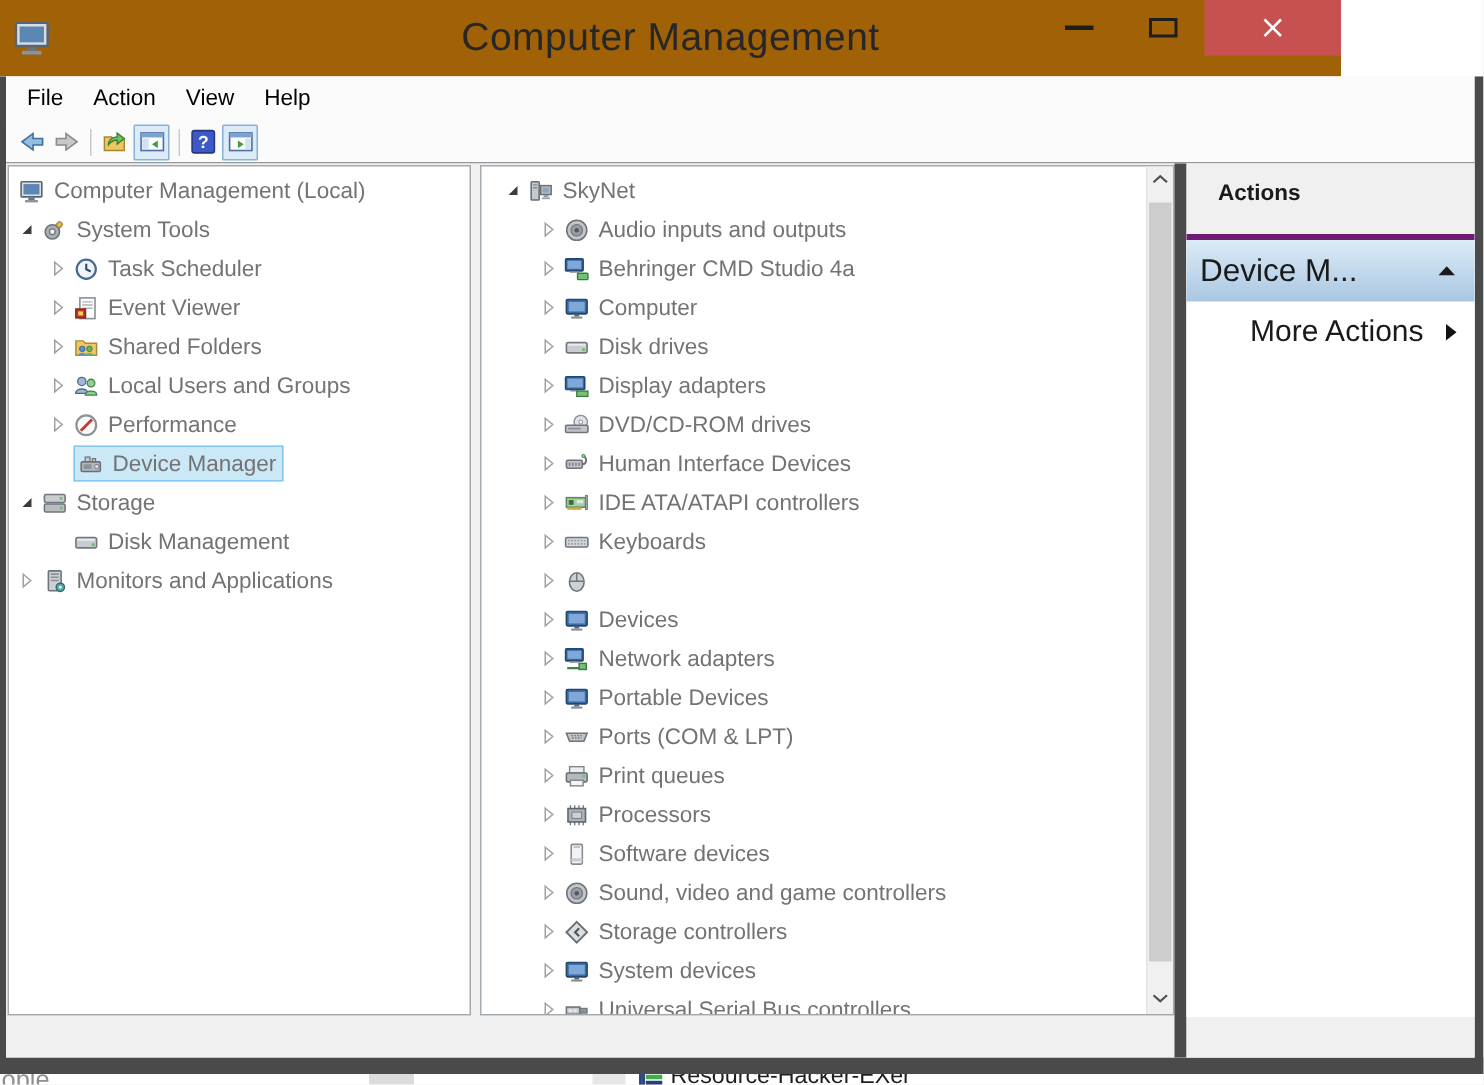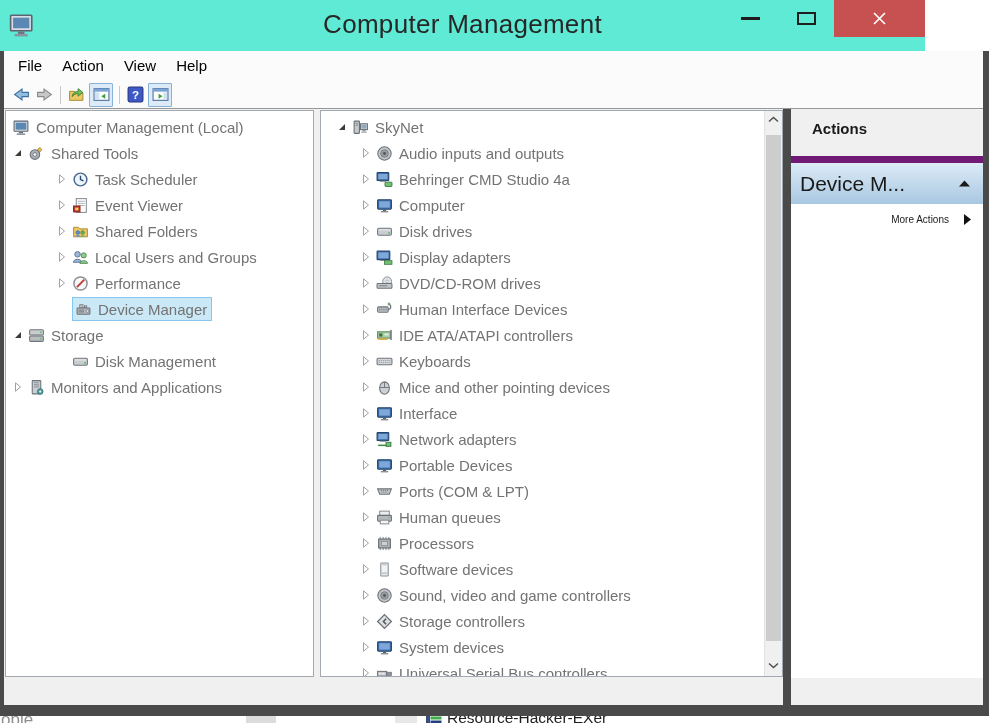--- a/index.html
+++ b/index.html
@@ -8,21 +8,21 @@
     background:#ffffff;
     font-family:"Liberation Sans",sans-serif;
     cursor:default;
     -webkit-font-smoothing:antialiased;
   }
   
   .desktop-frag{position:absolute;color:#8f8f8f;font-size:17px;}
   .bg-block{position:absolute;height:13px;}
   .bg-file{position:absolute;display:flex;align-items:flex-start;gap:5px;color:#1e1e1e;font-size:15.5px;}
   
-  .titlebar{position:absolute;left:0;top:0;width:894px;height:51px;background:#5eead4;padding-left:31px;}
+  .titlebar{position:absolute;left:0;top:0;width:894px;height:51px;background:#a16207;}
   .app-icon{position:absolute;left:9px;top:11px;}
   .win-title{position:absolute;left:0;top:9px;width:100%;text-align:center;
     font-size:26px;color:#272727;letter-spacing:.3px;}
   .caption-btns{position:absolute;right:0;top:0;display:flex;}
   .cap-btn{width:56px;height:37px;display:flex;align-items:center;justify-content:center;}
   .cap-btn.close{width:91px;background:#c75050;}
   .min-glyph{width:19px;height:3px;background:#1e1e1e;}
   .max-glyph{width:15px;height:9px;border:2px solid #1e1e1e;}
   .window-body{position:absolute;left:0;top:51px;width:989px;height:665px;
     box-sizing:border-box;background:#f0f0f0;
@@ -44,36 +44,36 @@
   .right-pane{position:absolute;left:787px;top:0;right:0;bottom:0;background:#f0f0f0;}
   
   .tree{padding-top:3px;}
   .trow{height:26px;display:flex;align-items:center;white-space:nowrap;}
   .trow .exp{width:16px;height:16px;flex:0 0 16px;margin-right:2px;display:flex;align-items:center;justify-content:center;}
   .ticon{width:17px;height:17px;flex:0 0 17px;}
   .lbl{font-size:15px;color:#737373;margin-left:6px;}
   .sel{display:inline-flex;align-items:center;background:#cbe8f6;border:1px solid #84c8f0;
     height:22px;padding:0 4px 0 2px;}
   
-  .lt-l0{padding-left:7px;}  .lt-l1{padding-left:4px;}  .lt-l2{padding-left:36px;margin-left:12px;}
+  .lt-l0{padding-left:7px;}  .lt-l1{padding-left:4px;}  .lt-l2{padding-left:25px;}
   .ct-l0{padding-left:13px;} .ct-l1{padding-left:37px;}
   
   .vscroll{position:absolute;top:0;right:0;bottom:0;width:17px;background:#f0f0f0;border-left:1px solid #e2e2e2;}
   .sb-btn{position:absolute;left:0;width:17px;height:17px;display:flex;align-items:center;justify-content:center;background:#f0f0f0;}
   .sb-btn.up{top:0;} .sb-btn.down{bottom:2px;}
   .sb-thumb{position:absolute;left:1px;top:24px;width:15px;height:506px;background:#cdcdcd;}
   
   .actions-title{padding:11px 0 0 21px;font-size:15px;font-weight:bold;color:#1a1a1a;}
-  .actions-body{position:absolute;left:0;right:0;top:47px;bottom:27px;background:#fff;border-top:7px solid #701a75;}
+  .actions-body{position:absolute;left:0;right:0;top:47px;bottom:27px;background:#fff;border-top:4px solid #701a75;}
   .actions-section-hdr{height:41px;background:linear-gradient(#dcebf7,#a9c7e1);
     display:flex;align-items:center;position:relative;}
   .actions-section-hdr .txt{font-size:21px;color:#1a1a1a;padding-left:9px;}
   .actions-section-hdr .chev{position:absolute;right:12px;top:16px;}
   .more-actions{margin-top:9px;display:flex;justify-content:flex-end;align-items:center;padding-right:11px;}
-  .more-actions .txt{font-size:10px;color:#1a1a1a;margin-right:14px;margin-left:20px;}
+  .more-actions .txt{font-size:20px;color:#1a1a1a;margin-right:14px;margin-left:20px;}
   svg{display:block;}
 </style>
 </head>
 <body>
 
 <svg width="0" height="0" style="position:absolute" aria-hidden="true">
   <defs>
     <symbol id="ic-computer-mgmt" viewBox="0 0 16 16">
       <rect x="1" y="2" width="13" height="9.5" rx="0.5" fill="#d7dde2" stroke="#5a6470"></rect>
       <rect x="2.5" y="3.5" width="10" height="6.5" fill="#5b87b5"></rect>
@@ -350,21 +350,21 @@
           </div>
           <div class="trow lt-l1">
             <span class="exp">
               <svg width="16" height="16" viewBox="0 0 16 16">
                 <path d="M11 5 L11 11 L5 11 Z" fill="#3c3c3c"></path>
               </svg>
             </span>
             <svg class="ticon" viewBox="0 0 16 16">
               <use href="#ic-system-tools"></use>
             </svg>
-            <span class="lbl">Shared Tools</span>
+            <span class="lbl">System Tools</span>
           </div>
           <div class="trow lt-l2">
             <span class="exp">
               <svg width="16" height="16" viewBox="0 0 16 16">
                 <path d="M5.5 3.8 L10.5 8 L5.5 12.2 Z" fill="#ffffff" stroke="#a0a0a0"></path>
               </svg>
             </span>
             <svg class="ticon" viewBox="0 0 16 16">
               <use href="#ic-clock"></use>
             </svg>
@@ -569,32 +569,31 @@
           </div>
           <div class="trow ct-l1">
             <span class="exp">
               <svg width="16" height="16" viewBox="0 0 16 16">
                 <path d="M5.5 3.8 L10.5 8 L5.5 12.2 Z" fill="#ffffff" stroke="#a0a0a0"></path>
               </svg>
             </span>
             <svg class="ticon" viewBox="0 0 16 16">
               <use href="#ic-mouse"></use>
             </svg>
-            <span class="lbl">Mice and other pointing devices</span>
           </div>
           <div class="trow ct-l1">
             <span class="exp">
               <svg width="16" height="16" viewBox="0 0 16 16">
                 <path d="M5.5 3.8 L10.5 8 L5.5 12.2 Z" fill="#ffffff" stroke="#a0a0a0"></path>
               </svg>
             </span>
             <svg class="ticon" viewBox="0 0 16 16">
               <use href="#ic-monitor-blue"></use>
             </svg>
-            <span class="lbl">Interface</span>
+            <span class="lbl">Devices</span>
           </div>
           <div class="trow ct-l1">
             <span class="exp">
               <svg width="16" height="16" viewBox="0 0 16 16">
                 <path d="M5.5 3.8 L10.5 8 L5.5 12.2 Z" fill="#ffffff" stroke="#a0a0a0"></path>
               </svg>
             </span>
             <svg class="ticon" viewBox="0 0 16 16">
               <use href="#ic-network"></use>
             </svg>
@@ -624,21 +623,21 @@
           </div>
           <div class="trow ct-l1">
             <span class="exp">
               <svg width="16" height="16" viewBox="0 0 16 16">
                 <path d="M5.5 3.8 L10.5 8 L5.5 12.2 Z" fill="#ffffff" stroke="#a0a0a0"></path>
               </svg>
             </span>
             <svg class="ticon" viewBox="0 0 16 16">
               <use href="#ic-printer"></use>
             </svg>
-            <span class="lbl">Human queues</span>
+            <span class="lbl">Print queues</span>
           </div>
           <div class="trow ct-l1">
             <span class="exp">
               <svg width="16" height="16" viewBox="0 0 16 16">
                 <path d="M5.5 3.8 L10.5 8 L5.5 12.2 Z" fill="#ffffff" stroke="#a0a0a0"></path>
               </svg>
             </span>
             <svg class="ticon" viewBox="0 0 16 16">
               <use href="#ic-chip"></use>
             </svg>

